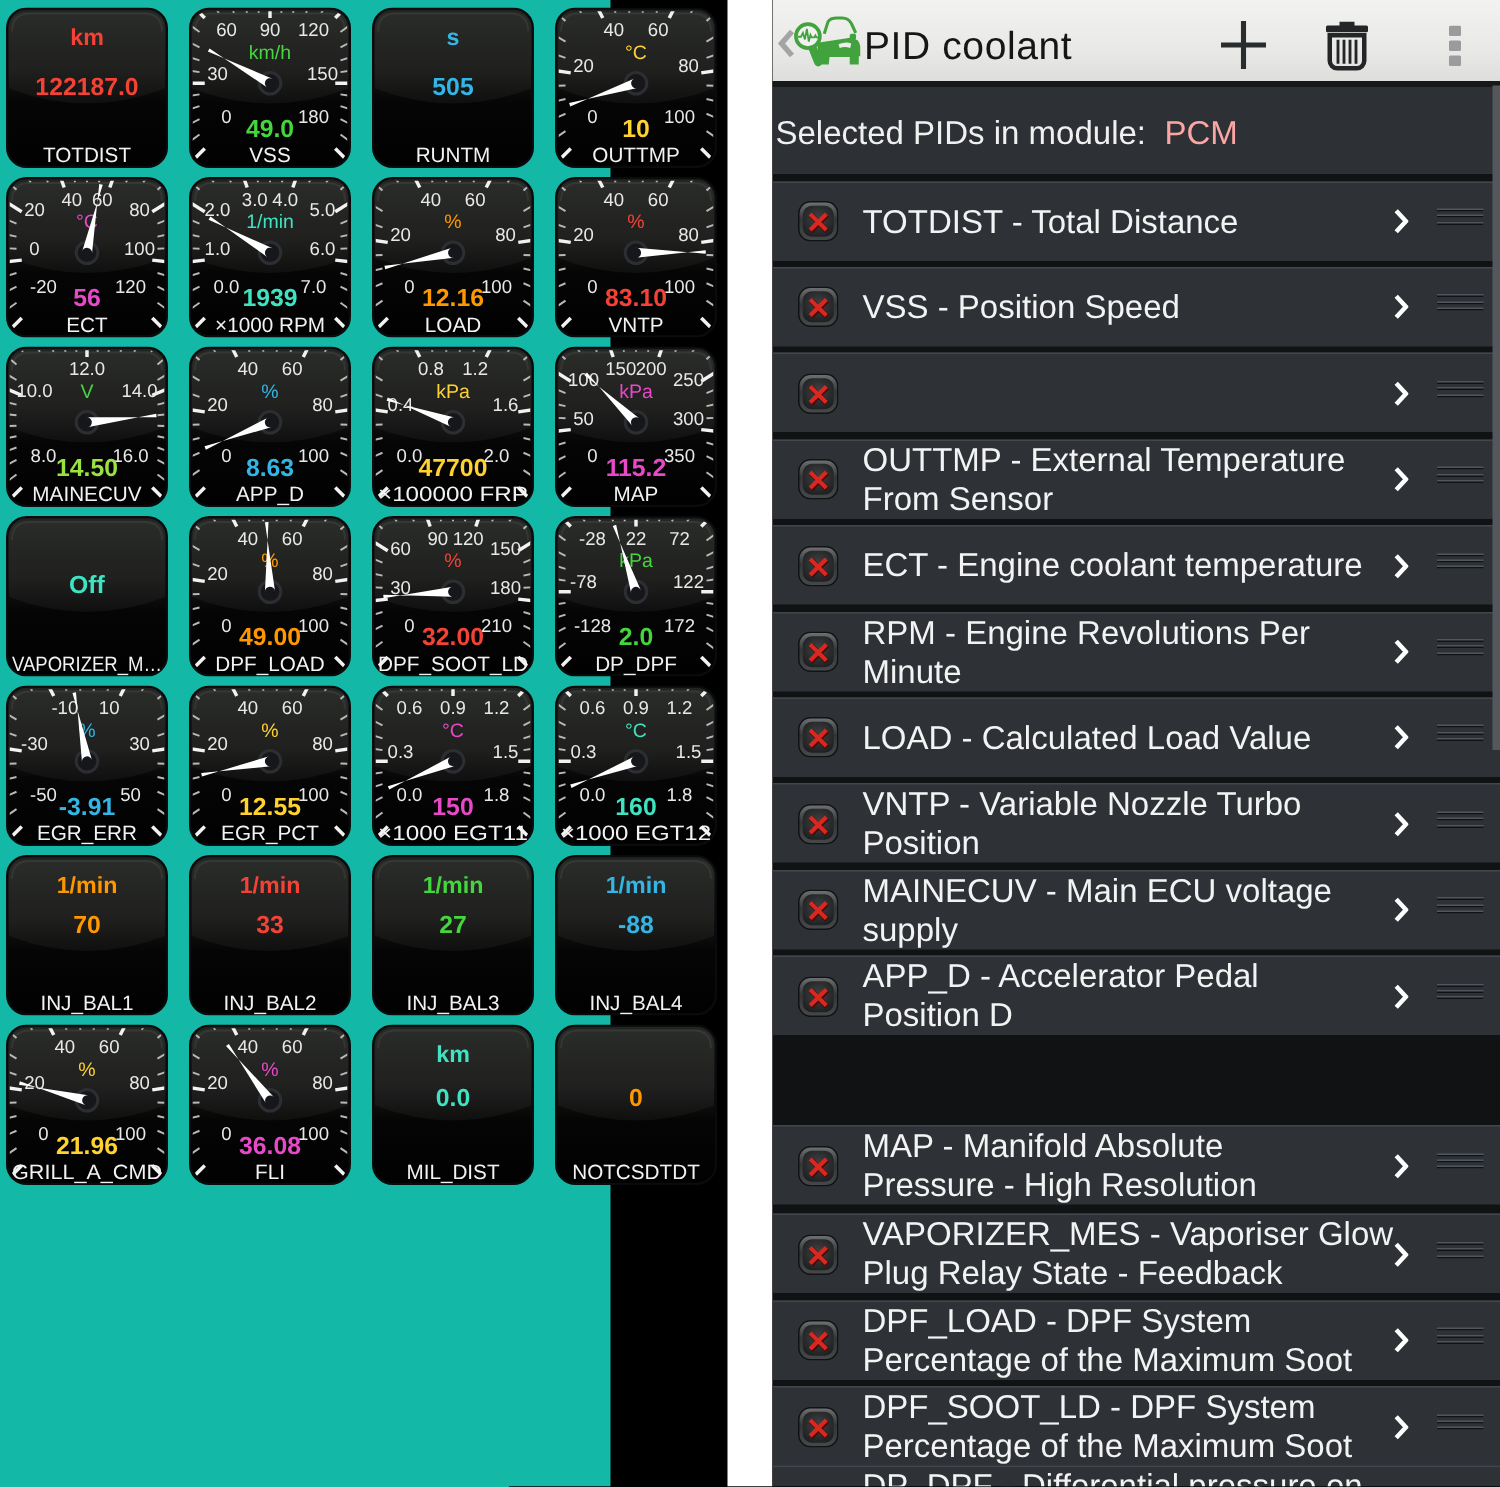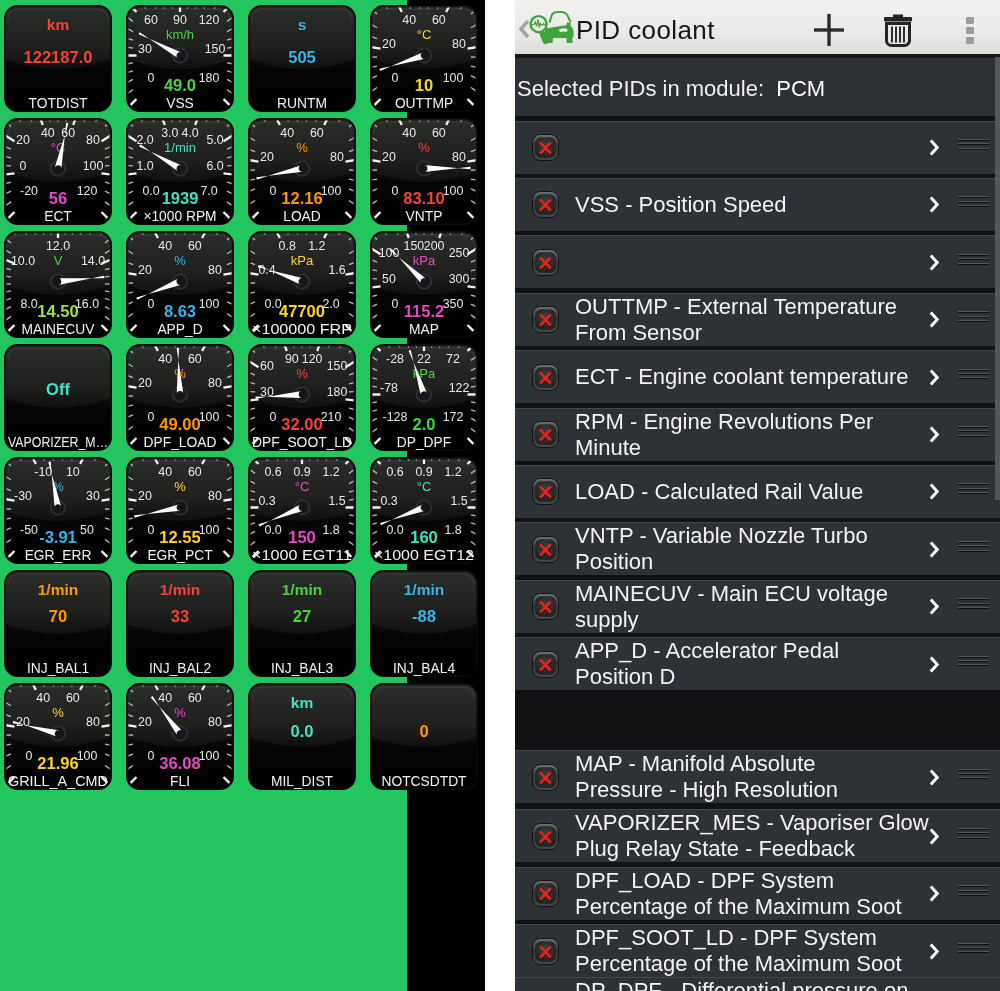--- a/index.html
+++ b/index.html
@@ -1,17 +1,17 @@
 <!DOCTYPE html>
 <html><head><meta charset="utf-8">
 <style>
 * { margin:0; padding:0; box-sizing:border-box; }
 html,body { width:1000px; height:991px; overflow:hidden; background:#000; font-family:"Liberation Sans", sans-serif; }
 #app { position:relative; width:1000px; height:991px; }
-#left { position:absolute; left:0; top:0; width:407px; height:991px; background:#22c55e; }
+#left { position:absolute; left:0; top:0; width:407px; height:991px; background:#14b8a6; }
 #divider { position:absolute; left:485px; top:0; width:30px; height:991px; background:#ffffff; }
 #right { position:absolute; left:515px; top:0; width:485px; height:991px; background:#101214; overflow:hidden; }
 .tile text { font-family:"Liberation Sans", sans-serif; }
 #hdr { position:absolute; left:0; top:0; width:485px; height:54px; background:linear-gradient(180deg,#f2f2f0 0%,#e9e9e7 60%,#dededc 100%); }
 #hdr .title { position:absolute; left:61px; top:15px; font-size:26px; color:#161616; letter-spacing:0.4px; }
 #hshadow { position:absolute; left:0; top:54px; width:485px; height:4px; background:#17181a; }
 #selbar { position:absolute; left:0; top:58px; width:485px; height:58px; background:#2d3034; }
 #selbar .lbl { position:absolute; left:2px; top:18px; font-size:22px; color:#f0f0f0; white-space:nowrap; }
 .row { position:absolute; left:0; width:485px; height:53px; background:#2e3237; border-top:1px solid #42474e; }
 .xwrap { position:absolute; left:17px; top:50%; margin-top:-13.5px; width:27px; height:27px; }
@@ -1101,20 +1101,21 @@
 </div>
 <div id="divider"></div>
 <div id="right">
 <div class="row" style="top:120.5px">
 <div class="xwrap"><svg width="27" height="27" viewBox="0 0 27 27">
             <rect x="0.5" y="0.5" width="26" height="26" rx="8" fill="url(#xg)" stroke="#101214" stroke-width="1"></rect>
             <rect x="3.2" y="3.2" width="20.6" height="20.6" rx="6" fill="url(#xi)"></rect>
             <path d="M8.6,9.2 L19.4,20 M19.4,9.2 L8.6,20" stroke="#4a0a0a" stroke-width="3.6"></path>
             <path d="M8.1,8.6 L18.9,19.4 M18.9,8.6 L8.1,19.4" stroke="#d7291f" stroke-width="2.8"></path>
           </svg></div>
+<div class="rtext">TOTDIST - Total Distance</div>
 <svg class="chev" width="10" height="17" viewBox="0 0 10 17">
           <path d="M1.8,1.5 L8.3,8.5 L1.8,15.5" stroke="#ffffff" stroke-width="3" fill="none"></path>
         </svg>
 <div class="handle">
           <i></i>
           <i></i>
           <i></i>
         </div>
 </div>
       <div class="row" style="top:177.9px">
@@ -1201,21 +1202,21 @@
           <i></i>
         </div>
 </div>
       <div class="row" style="top:464.9px">
 <div class="xwrap"><svg width="27" height="27" viewBox="0 0 27 27">
             <rect x="0.5" y="0.5" width="26" height="26" rx="8" fill="url(#xg)" stroke="#101214" stroke-width="1"></rect>
             <rect x="3.2" y="3.2" width="20.6" height="20.6" rx="6" fill="url(#xi)"></rect>
             <path d="M8.6,9.2 L19.4,20 M19.4,9.2 L8.6,20" stroke="#4a0a0a" stroke-width="3.6"></path>
             <path d="M8.1,8.6 L18.9,19.4 M18.9,8.6 L8.1,19.4" stroke="#d7291f" stroke-width="2.8"></path>
           </svg></div>
-<div class="rtext">LOAD - Calculated Rail Value</div>
+<div class="rtext">LOAD - Calculated Load Value</div>
 <svg class="chev" width="10" height="17" viewBox="0 0 10 17">
           <path d="M1.8,1.5 L8.3,8.5 L1.8,15.5" stroke="#ffffff" stroke-width="3" fill="none"></path>
         </svg>
 <div class="handle">
           <i></i>
           <i></i>
           <i></i>
         </div>
 </div>
       <div class="row" style="top:522.3px">
@@ -1341,21 +1342,21 @@
 <div class="xwrap"><svg width="27" height="27" viewBox="0 0 27 27">
             <rect x="0.5" y="0.5" width="26" height="26" rx="8" fill="url(#xg)" stroke="#101214" stroke-width="1"></rect>
             <rect x="3.2" y="3.2" width="20.6" height="20.6" rx="6" fill="url(#xi)"></rect>
             <path d="M8.6,9.2 L19.4,20 M19.4,9.2 L8.6,20" stroke="#4a0a0a" stroke-width="3.6"></path>
             <path d="M8.1,8.6 L18.9,19.4 M18.9,8.6 L8.1,19.4" stroke="#d7291f" stroke-width="2.8"></path>
           </svg></div>
 <div class="rtext">DP_DPF - Differential pressure on<br>the particulate filter</div>
 
 </div>
 <div id="selbar">
-        <span class="lbl">Selected PIDs in module:&nbsp; <span style="color:#ffffff">PCM</span></span>
+        <span class="lbl">Selected PIDs in module:&nbsp; <span style="color:#fca5a5">PCM</span></span>
       </div>
 <div id="hdr">
         <span class="title">PID coolant</span>
       </div>
 <div id="hshadow"></div>
 <div id="sbar"></div>
 </div>
 <svg id="backchev" width="12" height="20" viewBox="0 0 12 20">
       <path d="M10,2 L3,10 L10,18" stroke="#a4a4a4" stroke-width="3.6" fill="none"></path>
     </svg>

